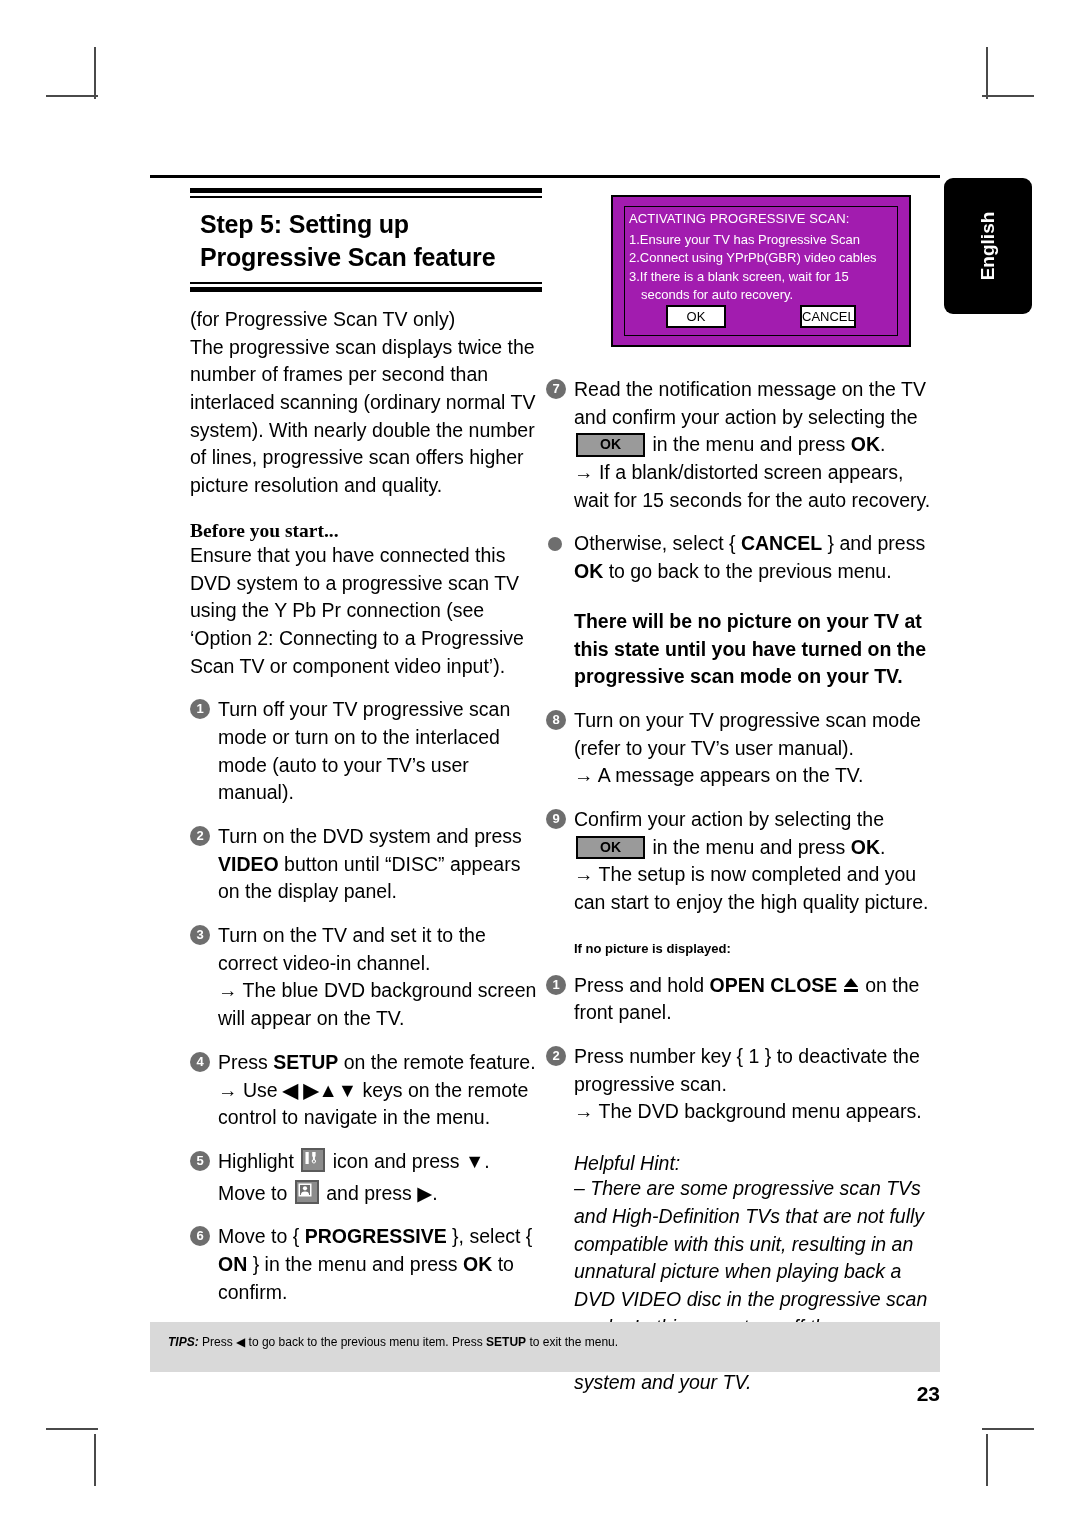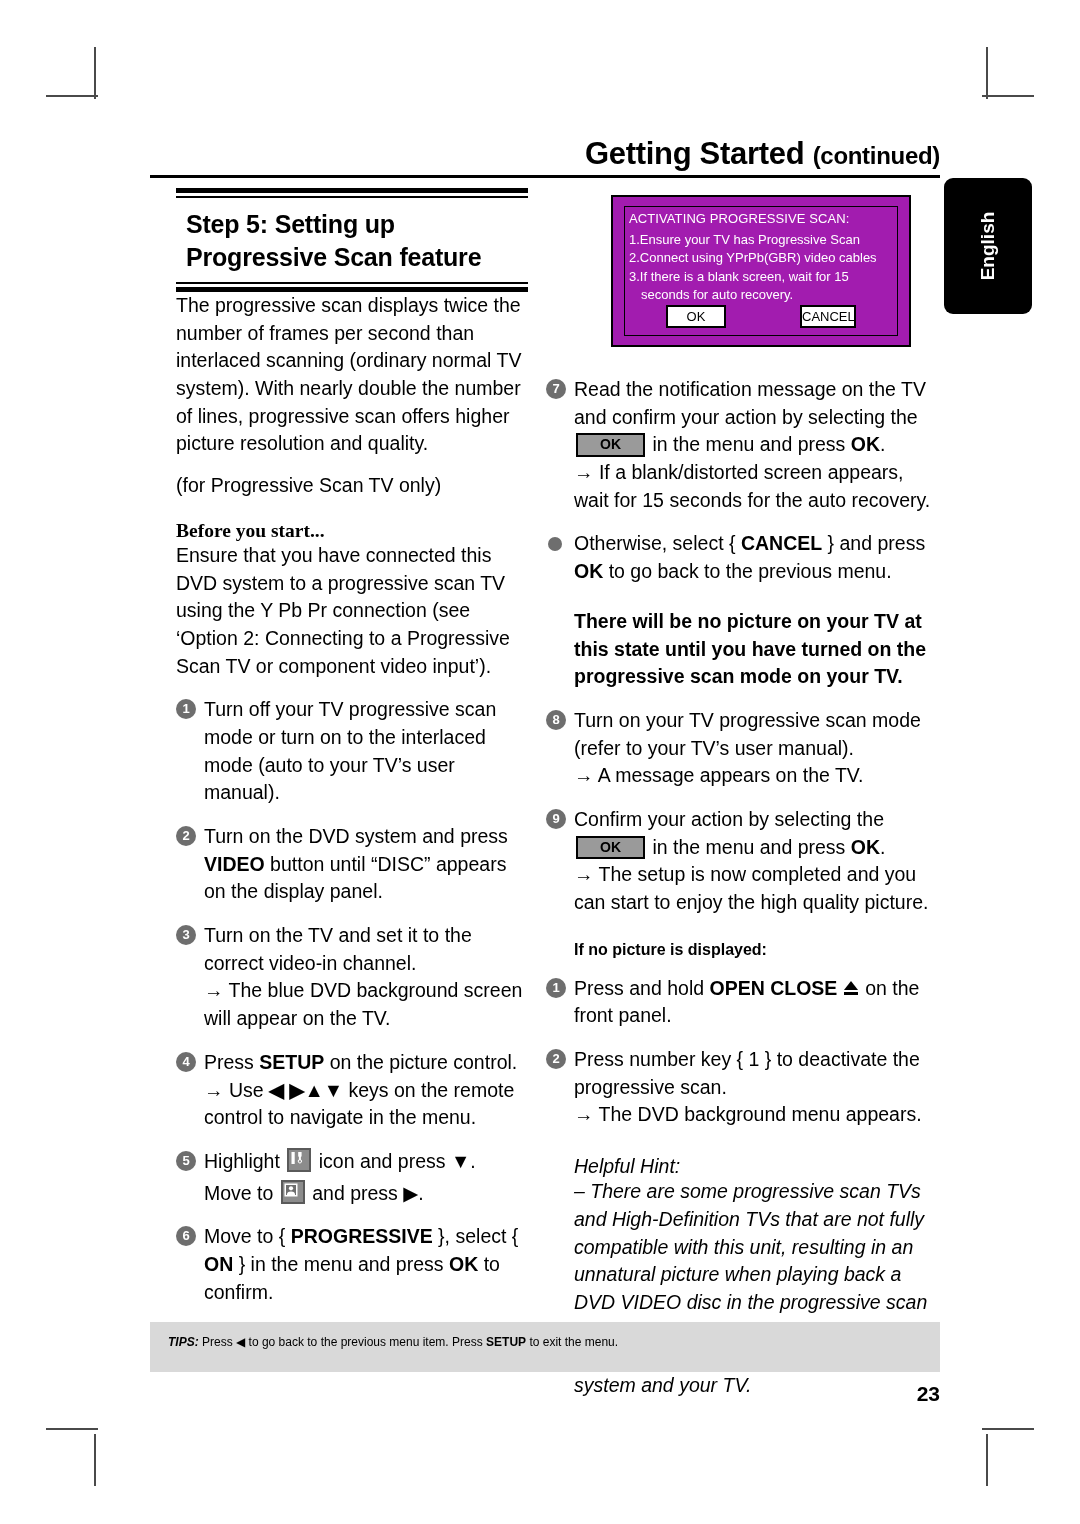--- a/index.html
+++ b/index.html
@@ -82,21 +82,21 @@
     transform: translate(-50%, -50%) rotate(-90deg);
     color: #ffffff;
     font-size: 19px;
     font-weight: bold;
     white-space: nowrap;
   }
 
   
   .col-left {
     position: absolute;
-    left: 26px;
+    left: 40px;
     top: 188px;
     width: 352px;
   }
   .col-right {
     position: absolute;
     left: 396px;
     top: 188px;
     width: 394px;
   }
 
@@ -265,21 +265,21 @@
 
   
   .callout {
     font-size: 19.5px;
     font-weight: bold;
     line-height: 1.42;
     margin-top: 22px;
     padding-left: 28px;
   }
   .subhead-ind {
-    font-size: 16px;
+    font-size: 13px;
     font-weight: bold;
     margin-top: 24px;
     padding-left: 28px;
   }
   .hint-head {
     font-size: 19.5px;
     font-style: italic;
     margin-top: 26px;
     padding-left: 28px;
   }
@@ -327,23 +327,20 @@
 <div class="crop h crop-bl-h"></div>
 <div class="crop v crop-br-v"></div>
 <div class="crop h crop-br-h"></div>
 
 <div class="lang-tab">
   <span>English</span>
 </div>
 
 <div class="page">
 
-  <div class="header">
-    <div class="header-title"><span>Getting Started</span> <span class="cont">(continued)</span></div>
-  </div>
   <div class="header-rule"></div>
 
   <div class="col-left">
 
     <div class="rule-double">
       <div class="thick"></div>
         <div class="gap"></div>
         <div class="thin"></div>
     </div>
 
@@ -351,42 +348,42 @@
       <div>Step 5:  Setting up</div>
       <div>Progressive Scan feature</div>
     </div>
 
     <div class="rule-double">
       <div class="thin"></div>
         <div class="gap"></div>
         <div class="thick"></div>
     </div>
 
+    <div class="body-text">(for Progressive Scan TV only)</div>
     <div class="body-text tight">The progressive scan displays twice the number of frames per second than interlaced scanning (ordinary normal TV system). With nearly double the number of lines, progressive scan offers higher picture resolution and quality.</div>
-    <div class="body-text">(for Progressive Scan TV only)</div>
 
     <div class="subhead">Before you start...</div>
     <div class="body-text tight">Ensure that you have connected this DVD system to a progressive scan TV using the Y Pb Pr connection (see ‘Option 2: Connecting to a Progressive Scan TV or component video input’).</div>
 
     <div class="step">
       <span class="num-circle">1</span>
       <span>Turn off your TV progressive scan mode or turn on to the interlaced mode (auto to your TV’s user manual).</span>
     </div>
 
     <div class="step">
       <span class="num-circle">2</span><span>Turn on the DVD system and press </span><span class="b">VIDEO</span><span> button until “DISC” appears on the display panel.</span>
     </div>
 
     <div class="step">
       <span class="num-circle">3</span><span>Turn on the TV and set it to the correct video-in channel.</span><br>
       <span class="arrow">→</span> <span>The blue DVD background screen will appear on the TV.</span>
     </div>
 
     <div class="step">
-      <span class="num-circle">4</span><span>Press </span><span class="b">SETUP</span><span> on the picture control.</span><br>
+      <span class="num-circle">4</span><span>Press </span><span class="b">SETUP</span><span> on the remote feature.</span><br>
       <span class="arrow">→</span> <span>Use </span><span class="b">◀ ▶▲▼</span><span> keys on the remote control to navigate in the menu.</span>
     </div>
 
     <div class="step">
       <span class="num-circle">5</span><span>Highlight </span><span class="ico-box"><svg width="16" height="16" viewBox="0 0 16 16">
             <rect x="2.5" y="2" width="3.2" height="12" fill="#fff"></rect>
             <path d="M10.5 2 L12.6 2 L12.6 6.2 L11.9 6.9 L11.9 9.5 A2 2 0 1 1 9.9 9.5 L9.9 6.9 L9.2 6.2 L9.2 2 Z" fill="#fff"></path>
             <circle cx="10.9" cy="11.4" r="1.1" fill="#8c8c8c"></circle>
           </svg></span><span> icon and press ▼.</span>
       <div style="margin-top:4px;"><span>Move to </span><span class="ico-box"><svg width="16" height="16" viewBox="0 0 16 16">

